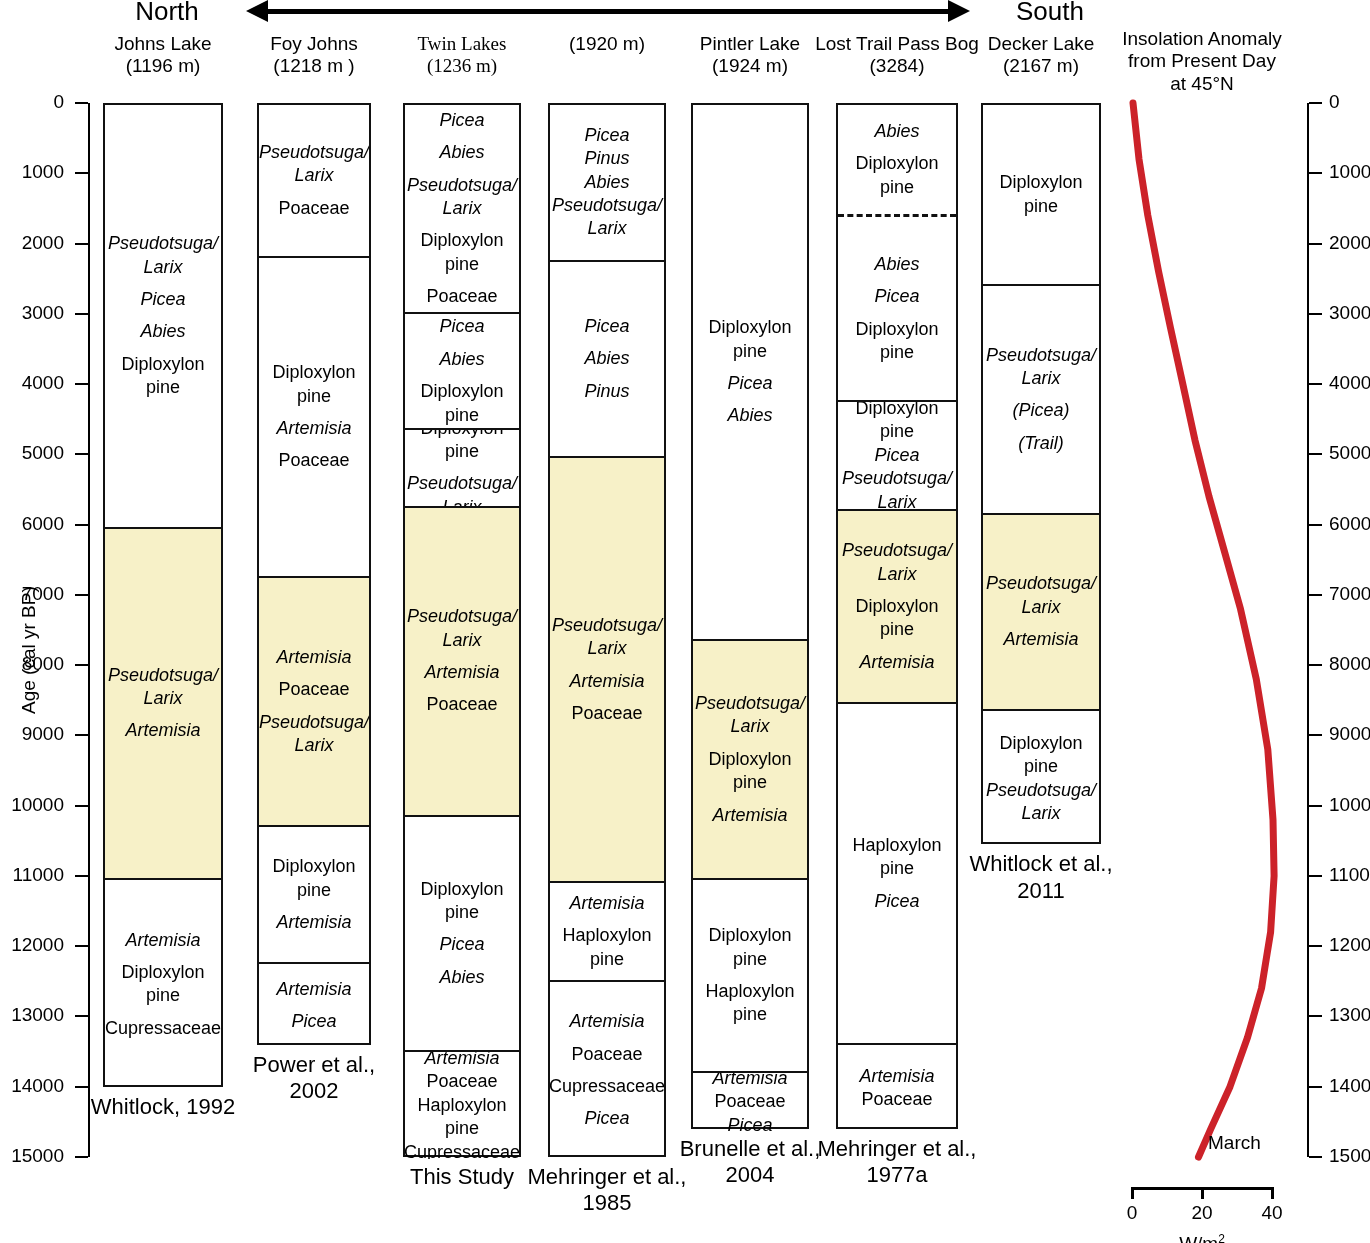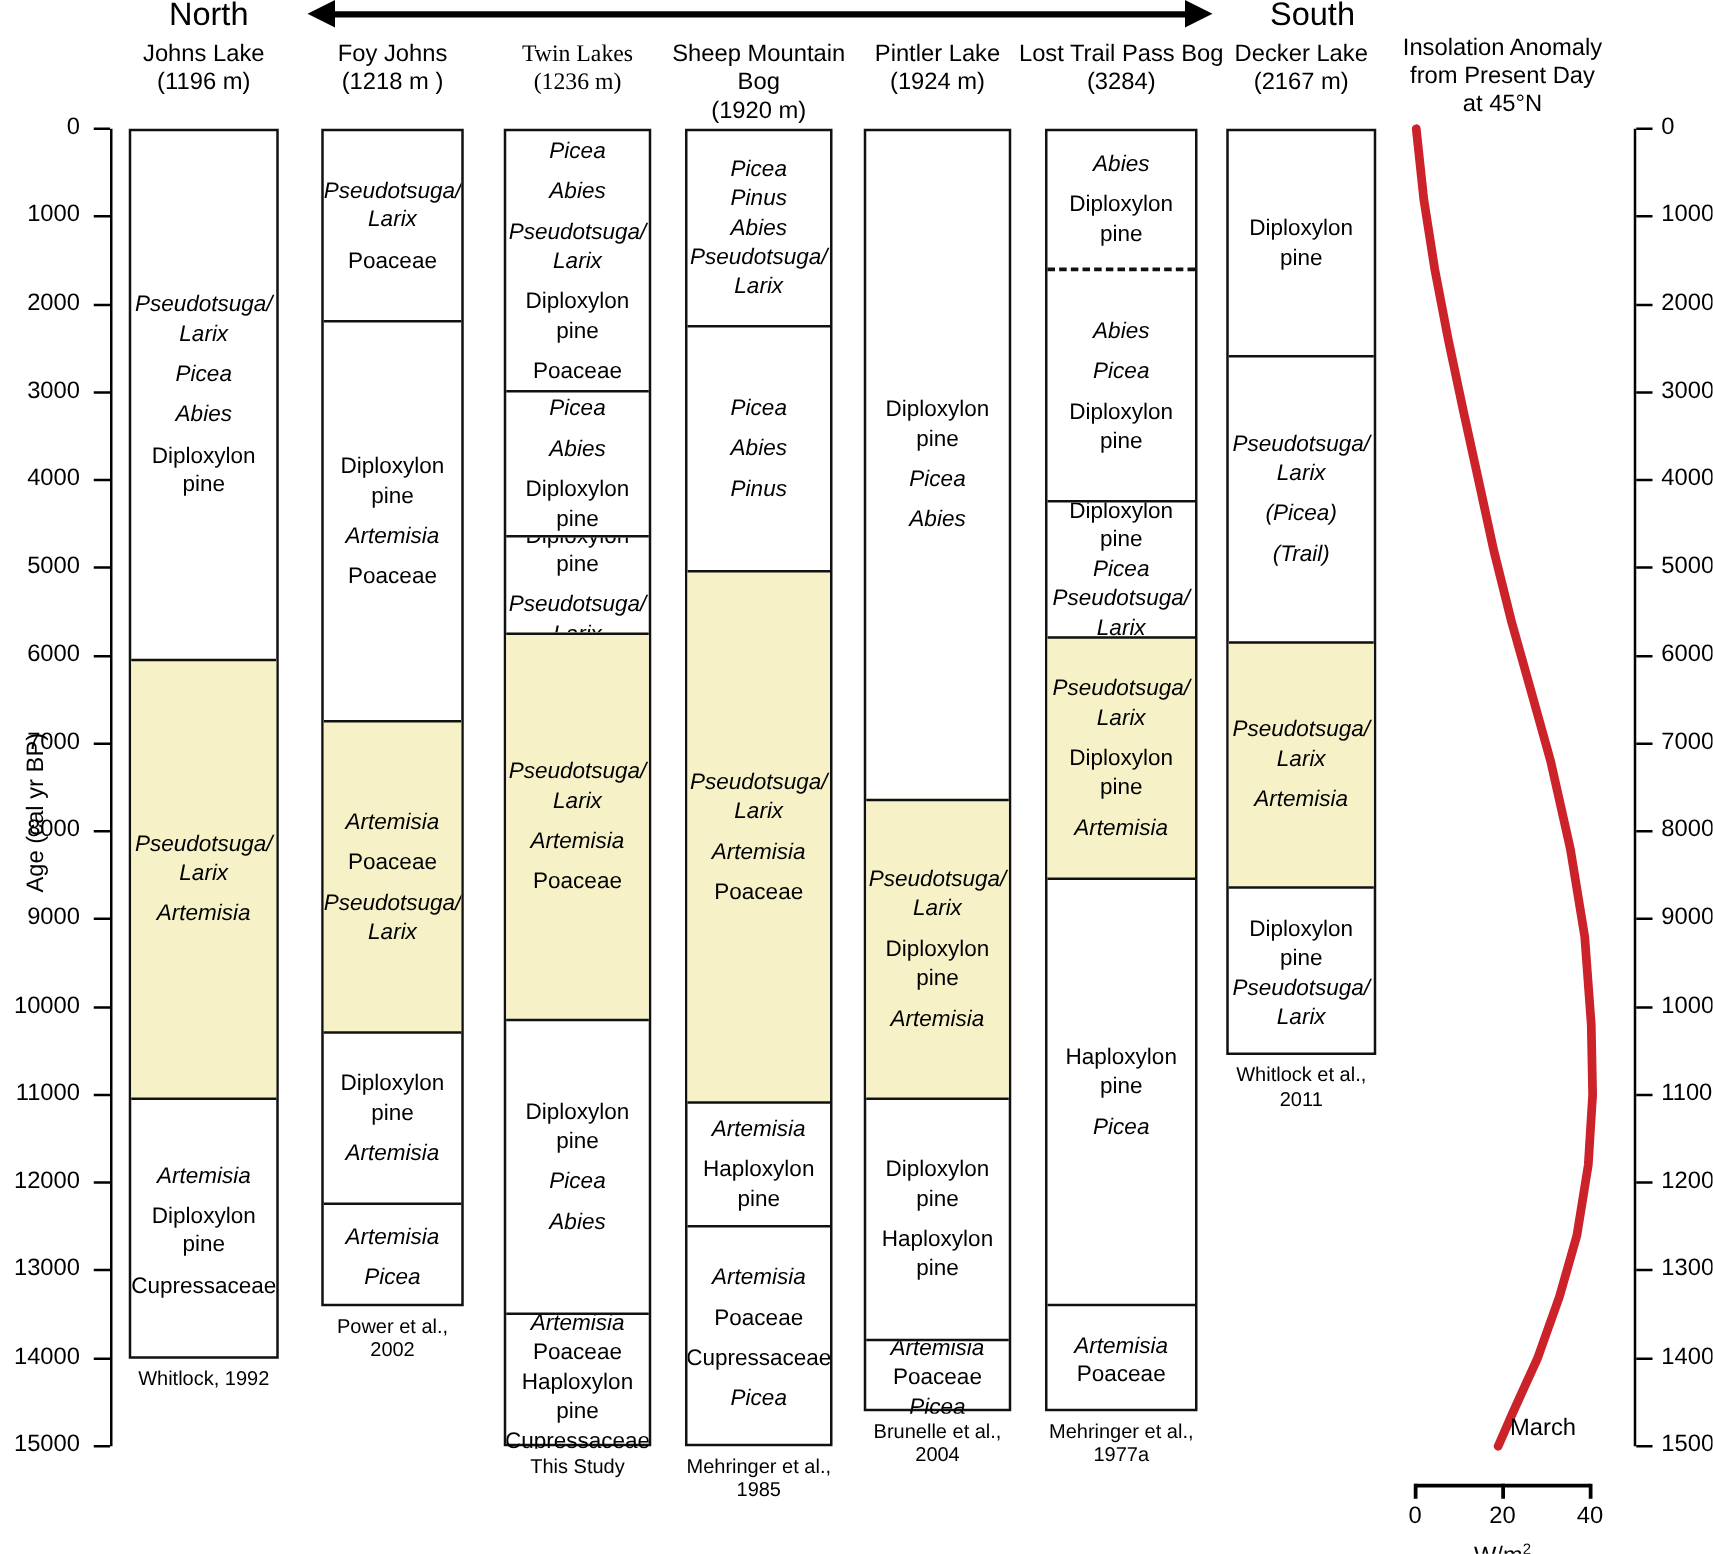--- a/index.html
+++ b/index.html
@@ -18,21 +18,21 @@
   .axis-lab{position:absolute;font-size:19px;white-space:nowrap;}
   .axis-title{position:absolute;font-size:19px;transform:rotate(-90deg);transform-origin:left top;white-space:nowrap;}
   
   .col{position:absolute;border:2.5px solid #111;box-sizing:border-box;background:#fff;}
   .zone{position:absolute;left:0;right:0;box-sizing:border-box;display:flex;flex-direction:column;
         align-items:center;justify-content:center;overflow:hidden;}
   .zone .txt{font-size:18px;line-height:1.30;text-align:center;white-space:pre-line;}
   .zone.solid-top{border-top:2.5px solid #111;}
   .zone.dash-top{border-top:3px dashed #111;}
   .zone.tan{background:#f7f1c8;}
-  .cite{position:absolute;font-size:16px;text-align:center;line-height:1.2;white-space:pre-line;}
+  .cite{position:absolute;font-size:22px;text-align:center;line-height:1.2;white-space:pre-line;}
   
   .ins-title{position:absolute;font-size:19px;text-align:center;line-height:1.18;white-space:pre-line;}
   .sb-line{position:absolute;background:#000;}
   .sb-lab{position:absolute;font-size:19px;}
   .july-lab{position:absolute;font-size:19px;}
   .wm2{position:absolute;font-size:19px;}
   sup{font-size:12px;vertical-align:super;}
 </style>
 </head>
 <body>
@@ -49,22 +49,20 @@
     </div>
     <div class="site-head abs" style="left: 219px; top: 33px; width: 190px;">
       <div style="white-space: pre-line;">Foy Johns</div>
       <div>(1218 m )</div>
     </div>
     <div class="site-head abs" style="left: 367px; top: 33px; width: 190px; font-family: Liberation Serif, serif;">
       <div style="white-space: pre-line;">Twin Lakes</div>
       <div>(1236 m)</div>
     </div>
     <div class="site-head abs" style="left: 512px; top: 33px; width: 190px;">
-      <div style="white-space: pre-line;">Sheep Mountain
-Bog</div>
       <div>(1920 m)</div>
     </div>
     <div class="site-head abs" style="left: 655px; top: 33px; width: 190px;">
       <div style="white-space: pre-line;">Pintler Lake</div>
       <div>(1924 m)</div>
     </div>
     <div class="site-head abs" style="left: 802px; top: 33px; width: 190px;">
       <div style="white-space: pre-line;">Lost Trail Pass Bog</div>
       <div>(3284)</div>
     </div>

